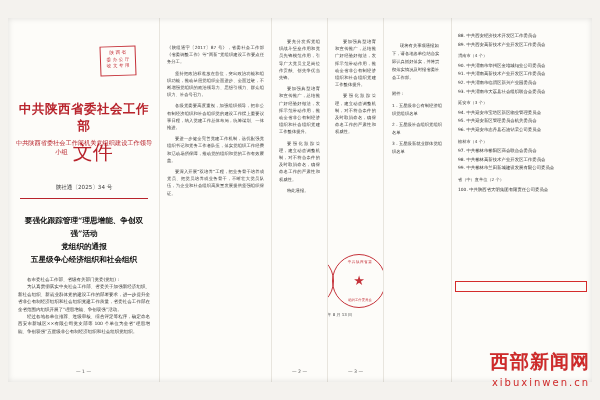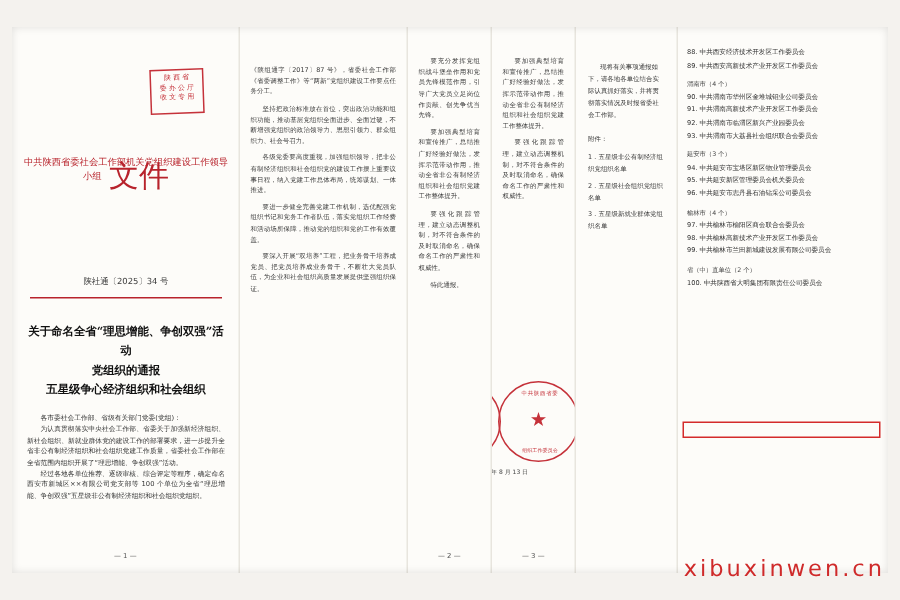--- a/index.html
+++ b/index.html
@@ -142,52 +142,53 @@
     position:absolute;right:10px;bottom:12px;text-align:right;
   }
   .wm .cn{
     display:inline-block;
     color:#cf2a2a;font-weight:bold;
     font-family:"DejaVu Serif","Liberation Serif",serif;
     font-size:19px;letter-spacing:1px;
     text-shadow:0 0 1px rgba(0,0,0,.15);
   }
   .wm .en{
-    color:#cf2a2a;font-size:15px;letter-spacing:2px;margin-top:14px;
+    color:#cf2a2a;font-size:10px;letter-spacing:2px;margin-top:2px;
   }
   .shadowbox{
     position:absolute;left:8px;top:18px;width:584px;height:364px;
     box-shadow:0 0 6px rgba(0,0,0,0.12) inset;pointer-events:none;
   }
 </style>
 </head>
 <body>
 
 <div class="page">
   <div class="scan">
 
     <div class="col col1">
       <div class="redstamp">
         <div>陕 西 省</div>
         <div>委 办 公 厅</div>
         <div>收 文 专 用</div>
       </div>
 
       <div class="masthead">
+        <div>中共陕西省委社会工作部</div>
         <div class="sub">
           <span>中共陕西省委社会工作部机关党组织建设工作领导小组</span>
           <span class="wenjian">文件</span>
         </div>
       </div>
 
       <div class="docnum">陕社通〔2025〕34 号</div>
       <div class="redline"></div>
 
       <div class="title-main">
-        <div>关于命名全省“理思增能、争创双强”活动</div>
+        <div>要强化跟踪管理“理思增能、争创双强”活动</div>
         <div>党组织的通报</div>
         <div>五星级争心经济组织和社会组织</div>
       </div>
 
       <div class="body1">
         <span class="indent">各市委社会工作部、省级有关部门党委(党组)：</span>
         <span class="indent">为认真贯彻落实中央社会工作部、省委关于加强新经济组织、新社会组织、新就业群体党的建设工作的部署要求，进一步提升全省非公有制经济组织和社会组织党建工作质量，省委社会工作部在全省范围内组织开展了“理思增能、争创双强”活动。</span>
         <span class="indent">经过各地各单位推荐、逐级审核、综合评定等程序，确定命名西安市新城区××有限公司党支部等 100 个单位为全省“理思增能、争创双强”五星级非公有制经济组织和社会组织党组织。</span>
       </div>
 
@@ -272,15 +273,16 @@
         <div class="row">100. 中共陕西省大明集团有限责任公司委员会</div>
       </div>
       <div class="hl" style="top:263px;"></div>
     </div>
 
   </div>
 
   <div class="shadowbox"></div>
 
   <div class="wm">
+    <div class="cn">西部新闻网</div>
     <div class="en">xibuxinwen.cn</div>
   </div>
 </div>
 
 </body></html>

